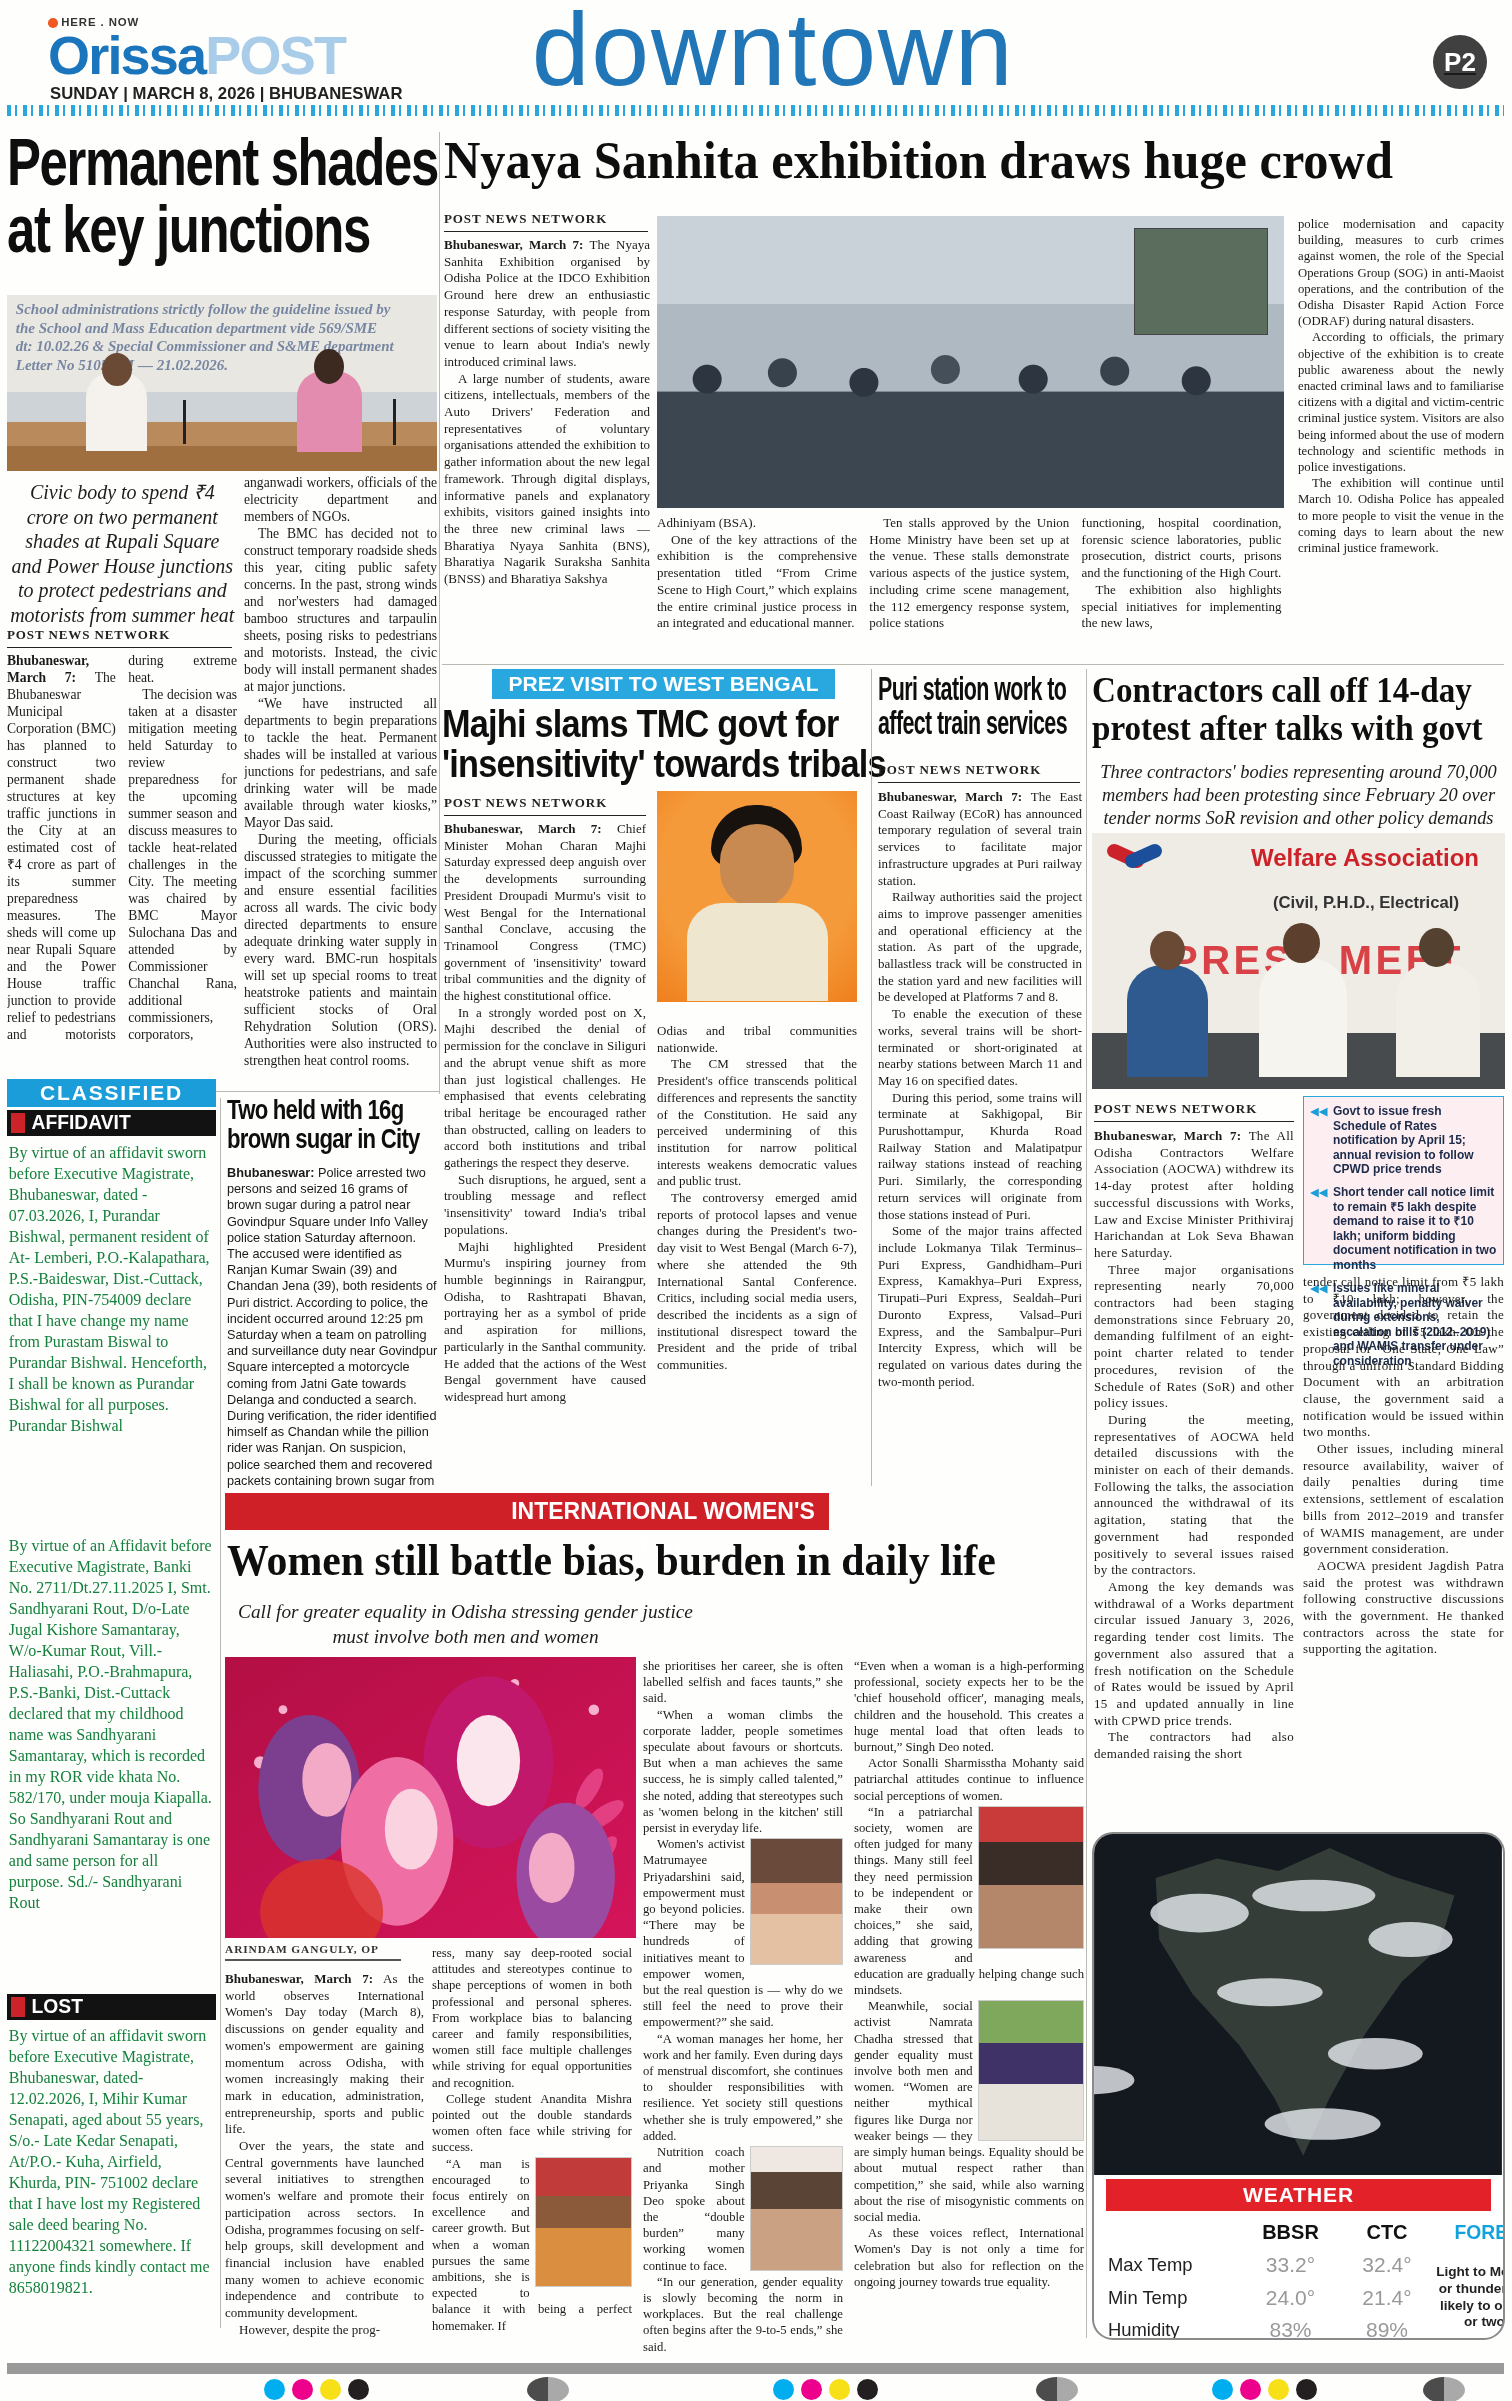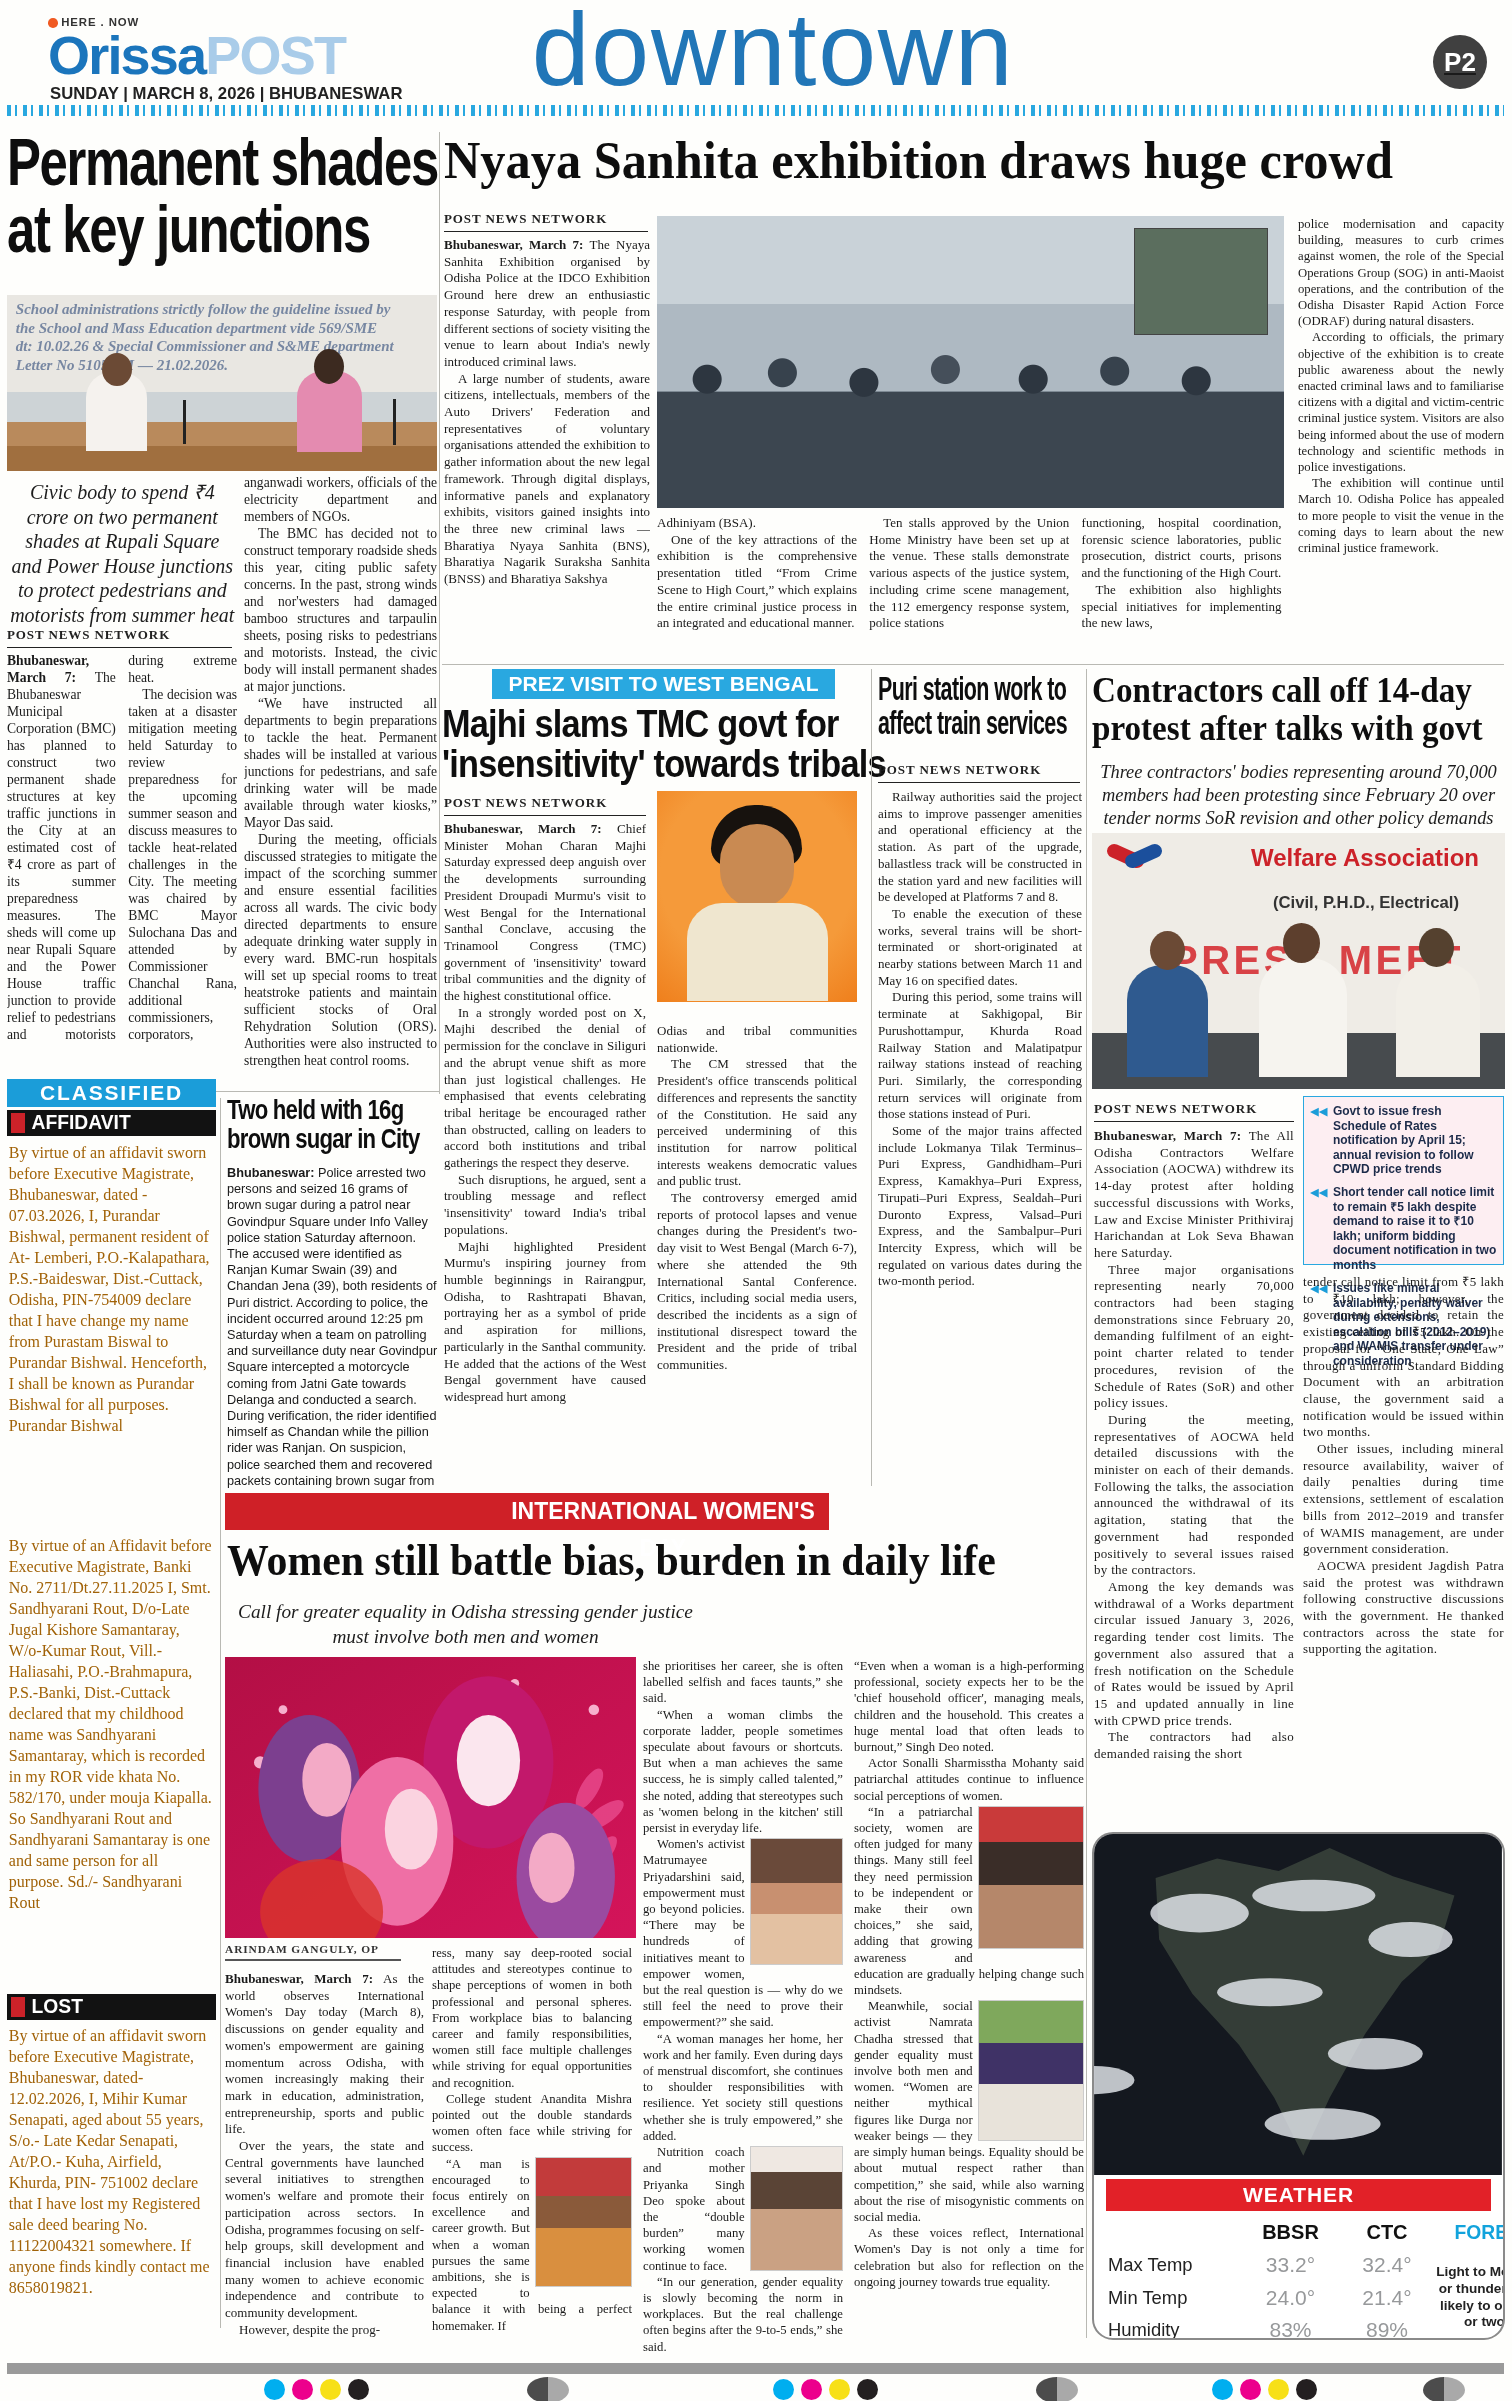--- a/index.html
+++ b/index.html
@@ -16,21 +16,21 @@
   .pnn{font-family:"Liberation Serif",serif;font-size:13px;font-weight:bold;letter-spacing:0.9px;
        color:#222;border-bottom:1.8px solid #222;padding-bottom:3.5px;}
   .standfirst{font-style:italic;text-align:center;color:#1d1d1d;}
   .photo{position:absolute;overflow:hidden;}
   .vrule{position:absolute;width:0.9px;background:#b9b9b3;}
   .hrule{position:absolute;height:0.9px;background:#b9b9b3;}
   .kicker{color:#fff;font-weight:bold;text-align:center;font-family:Liberation Sans, sans-serif;}
   .blackbar{background:#121212;color:#fff;font-family:"Liberation Sans",sans-serif;font-weight:bold;
             display:flex;align-items:center;}
   .redsq{width:14px;height:19.3px;background:#cc2229;margin:0 7px 0 3.5px;}
-  .classified-txt{font-size:16px;line-height:21px;color:#a16207;}
+  .classified-txt{font-size:16px;line-height:21px;color:#15803d;}
   .bullet-item{display:flex;gap:5.3px;margin-bottom:8.8px;}
   .bullet-marker{color:#1b9dd9;font-size:11.4px;line-height:14px;flex:0 0 auto;}
   .bullet-text{font-family:"Liberation Sans",sans-serif;font-weight:bold;font-size:12px;line-height:14.5px;color:#1c2b4a;}
   .wx-grid{display:grid;grid-template-columns:132px 101px 92px 149px;row-gap:8.8px;align-items:center;}
   .wx-label{font-family:"Liberation Sans",sans-serif;font-size:18.4px;color:#222;}
   .wx-head{font-family:"Liberation Sans",sans-serif;font-weight:bold;font-size:20px;color:#111;text-align:center;}
   .wx-val{font-family:"Liberation Sans",sans-serif;font-size:21px;color:#97999b;text-align:center;}
   .float-img{float:right;margin:1.8px 0 1.8px 5.3px;border:0.9px solid #ccc;}
   .dot{width:21px;height:21px;border-radius:50%;display:inline-block;margin-right:7px;}
   .halfdot{width:42px;height:26px;border-radius:50%;display:inline-block;
@@ -161,20 +161,21 @@
   </div>
 
   <div class="vrule" style="left:871px;top:669px;height:817px;"></div>
 
   <div class="abs hl sans" style="left:878px;top:673px;font-size:32.5px;letter-spacing:-0.9px;line-height:1.04;">
     <span class="cond" style="transform:scaleX(.66);">Puri station work to</span>
     <span class="cond" style="transform:scaleX(.66);">affect train services</span>
   </div>
   <div class="abs pnn" style="left:878px;top:762px;width:202px;">POST NEWS NETWORK</div>
   <div class="abs bodytxt serif" style="left:878px;top:789px;width:204px;height:698px;font-size:13px;">
+    <p class="ni"><b>Bhubaneswar, March 7:</b> <span>The East Coast Railway (ECoR) has announced temporary regulation of several train services to facilitate major infrastructure upgrades at Puri railway station.</span></p>
     <p>Railway authorities said the project aims to improve passenger amenities and operational efficiency at the station. As part of the upgrade, ballastless track will be constructed in the station yard and new facilities will be developed at Platforms 7 and 8.</p>
     <p>To enable the execution of these works, several trains will be short-terminated or short-originated at nearby stations between March 11 and May 16 on specified dates.</p>
     <p>During this period, some trains will terminate at Sakhigopal, Bir Purushottampur, Khurda Road Railway Station and Malatipatpur railway stations instead of reaching Puri. Similarly, the corresponding return services will originate from those stations instead of Puri.</p>
     <p>Some of the major trains affected include Lokmanya Tilak Terminus–Puri Express, Gandhidham–Puri Express, Kamakhya–Puri Express, Tirupati–Puri Express, Sealdah–Puri Duronto Express, Valsad–Puri Express, and the Sambalpur–Puri Intercity Express, which will be regulated on various dates during the two-month period.</p>
   </div>
 
   <div class="vrule" style="left:1086px;top:669px;height:1669px;"></div>
 
   <div class="abs hl serif" style="left:1092px;top:671px;font-size:36px;line-height:1.06;">
     <span class="cond" style="transform:scaleX(.92);">Contractors call off 14-day</span>

